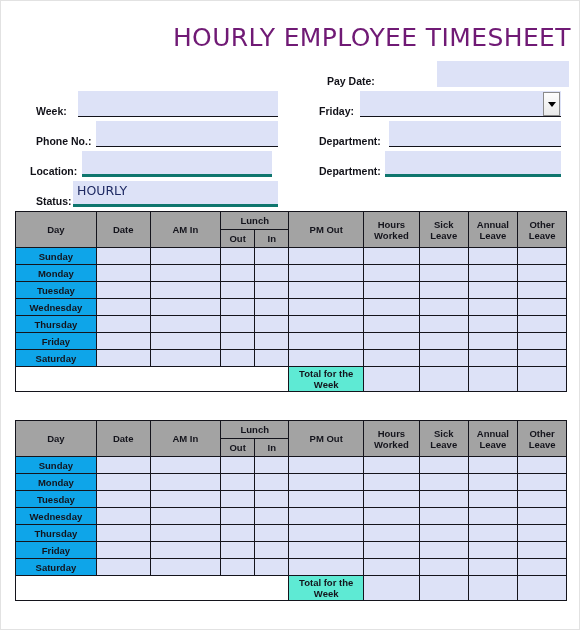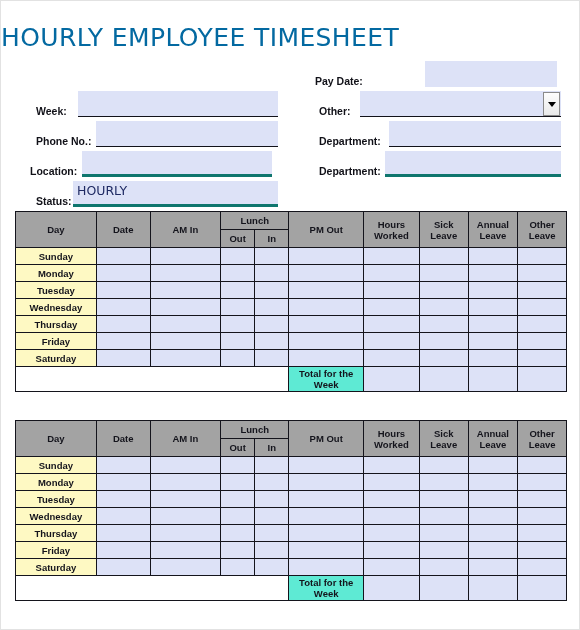--- a/index.html
+++ b/index.html
@@ -19,27 +19,27 @@
     left: 0; top: 0;
     width: 580px;
     height: 630px;
     box-sizing: border-box;
     border: 1px solid #e2e2e2;
     background: #fff;
   }
 
   
   .title {
-    text-align: left;
+    text-align: right;
     font-family: "DejaVu Sans", sans-serif;
     font-size: 25px;
     font-weight: 400;
     letter-spacing: 0.4px;
-    color: #0369a1;
-    margin: 22px 0 0 0;
+    color: #701a75;
+    margin: 22px 8px 0 0;
     padding: 0;
     line-height: 30px;
   }
 
   
   .form-area {
     position: relative;
     height: 140px;
     margin-top: 18px;
   }
@@ -113,21 +113,21 @@
     vertical-align: middle;
     font-weight: bold;
     font-size: 9.5px;
     line-height: 11px;
   }
   table.ts th { background: #a3a3a3; }
   .h-tall { height: 34px; }
   .h-half { height: 17px; }
   .lunch-sub { font-weight: bold; }
   td.day {
-    background: #fef9c3;
+    background: #0ea5e9;
     text-align: left;
     padding-left: 5px;
     height: 16px;
     font-weight: bold;
     font-size: 9.5px;
   }
   td.inp { background: #dde2f7; height: 16px; }
   td.blank-noborder { border: none; background: #ffffff; }
   td.total-lbl {
     background: #5eead4;
@@ -167,29 +167,29 @@
       </div>
     </div>
 
     <div class="fld" style="left:35px; top:110px; width:245px;">
       <span class="lbl">Status:</span>
       <div class="box ul-light" style="left:37px; width:205px;">
         <span class="val">HOURLY</span>
       </div>
     </div>
 
-    <div class="fld" style="left:314px; top:-10px; width:245px;text-align:right;">
+    <div class="fld" style="left:326px; top:-10px; width:245px;text-align:right;">
       <span class="lbl">Pay Date:</span>
       <div class="box" style="left:110px; width:132px;">
         <span class="val"></span>
       </div>
     </div>
 
     <div class="fld" style="left:318px; top:20px; width:245px;">
-      <span class="lbl">Other:</span>
+      <span class="lbl">Friday:</span>
       <div class="box ul-dark" style="left:41px; width:201px;">
         <span class="val"></span>
         <span class="dropbtn">
           <span class="caret"></span>
         </span>
       </div>
     </div>
 
     <div class="fld" style="left:318px; top:50px; width:245px;">
       <span class="lbl">Department:</span>

